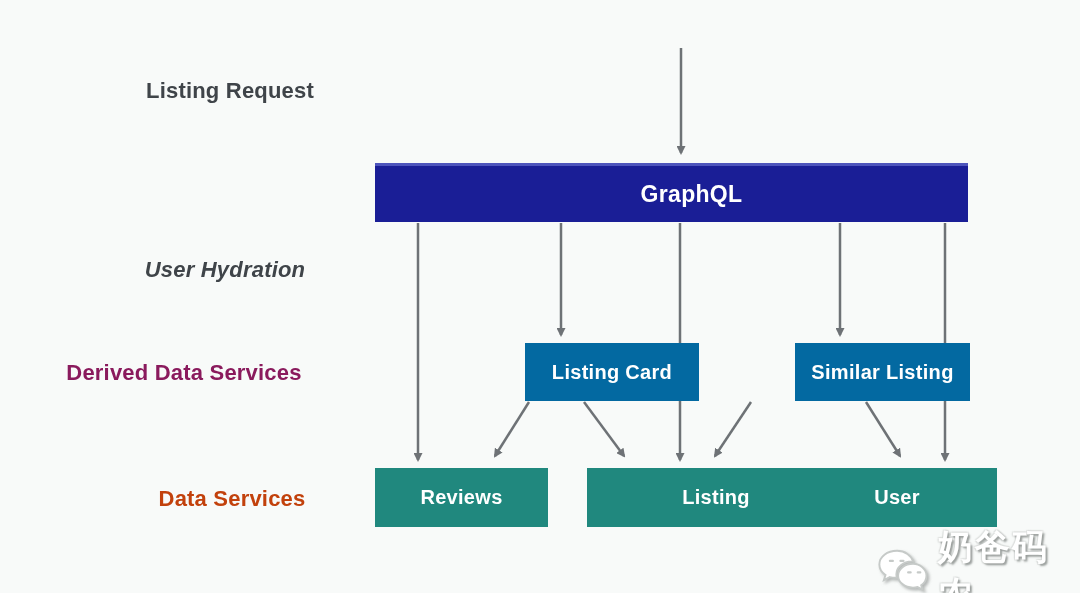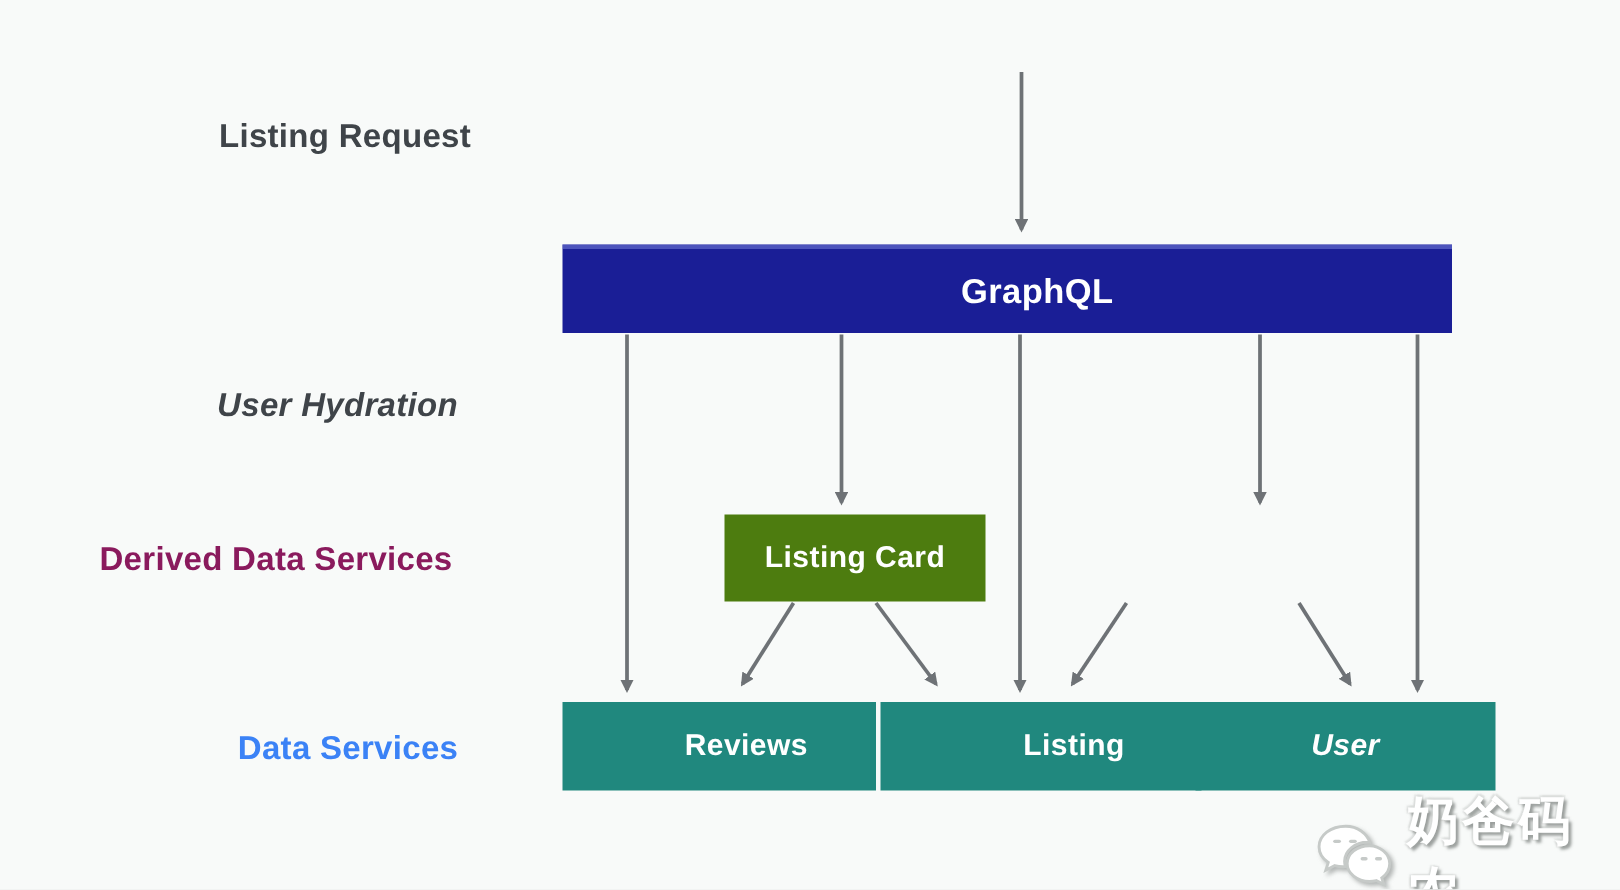--- a/index.html
+++ b/index.html
@@ -38,43 +38,43 @@
     letter-spacing: 0.3px;
   }
   .node-graphql {
     left: 375px; top: 163px; width: 593px; height: 59px;
     background: #1a1e96;
     border-top: 3px solid rgba(120,130,220,0.55);
     box-sizing: border-box;
     font-size: 23px;
     padding-left: 40px;
   }
-  .node-maroon { background: #4d7c0f; font-size: 20px; }
+  .node-maroon { background: #0369a1; font-size: 20px; margin-left: 42px; }
   .node-listing-card    { left: 483px; top: 343px; width: 174px; height: 58px; }
   .node-similar-listing { left: 753px; top: 343px; width: 175px; height: 58px; }
   .node-teal { background: #20887e; font-size: 20px; }
-  .node-reviews { left: 375px; top: 468px; width: 173px; height: 59px; padding-left: 36px; }
+  .node-reviews { left: 375px; top: 468px; width: 173px; height: 59px; }
   .node-listing { left: 587px; top: 468px; width: 170px; height: 59px; padding-left: 44px; }
-  .node-user    { left: 797px; top: 468px; width: 200px; height: 59px; font-style: italic; }
+  .node-user    { left: 797px; top: 468px; width: 200px; height: 59px; }
 
   
   .rowlabel {
     position: absolute;
     transform: translate(-50%, -50%);
     font-weight: bold;
     font-size: 22px;
     color: #3f4449;
     white-space: nowrap;
     letter-spacing: 0.2px;
   }
   .l-client   { left: 230px; top: 91px; }
   .l-schema   { left: 210px; top: 195px; }
   .l-hydration{ left: 225px; top: 270px; font-style: italic; }
   .l-derived  { left: 184px; top: 373px; color: #8a1a5d; }
-  .l-services { left: 232px; top: 499px; color: #3b82f6; }
+  .l-services { left: 232px; top: 499px; color: #c2410c; }
 
   
   .watermark {
     position: absolute;
     top: 524px;
     left: 876px;
     display: flex;
     align-items: center;
     gap: 6px;
   }
@@ -114,20 +114,21 @@
     <line class="edge" x1="866" y1="402" x2="900" y2="456" marker-end="url(#arrow)"></line>
   </svg>
 
   <div class="rowlabel l-client">Listing Request</div>
   <div class="rowlabel l-hydration">User Hydration</div>
   <div class="rowlabel l-derived">Derived Data Services</div>
   <div class="rowlabel l-services">Data Services</div>
 
   <div class="node node-graphql">GraphQL</div>
   <div class="node node-maroon node-listing-card">Listing Card</div>
+  <div class="node node-maroon node-similar-listing">Similar Listing</div>
   <div class="node node-teal node-reviews">Reviews</div>
   <div class="node node-teal node-listing">Listing</div>
   <div class="node node-teal node-user">User</div>
 
   <div class="watermark">
     <svg class="wechat-icon" width="58" height="48" viewBox="0 0 58 48">
       <g fill="#ffffff" stroke="#c6cac8" stroke-width="2">
         <path d="M22,3 C11.5,3 3.5,9.3 3.5,17.2 c0,4.4 2.5,8.3 6.4,10.9 l-1.7,5.4 6.2,-3.2 c1.8,0.5 3.7,0.8 5.6,0.8 0.6,0 1.2,0 1.8,-0.1 -0.4,-1.2 -0.6,-2.4 -0.6,-3.7 0,-7.4 7.2,-13.2 16,-13.2 0.5,0 1,0 1.5,0.1 C36.8,8 30.1,3 22,3 Z"></path>
         <path d="M38.5,16.5 c-8.6,0 -15.5,5.6 -15.5,12.4 0,6.8 6.9,12.4 15.5,12.4 1.6,0 3.2,-0.2 4.7,-0.6 l5.3,2.7 -1.5,-4.6 c3.3,-2.2 5.5,-5.6 5.5,-9.9 0,-6.8 -6.9,-12.4 -14,-12.4 Z"></path>
       </g>

